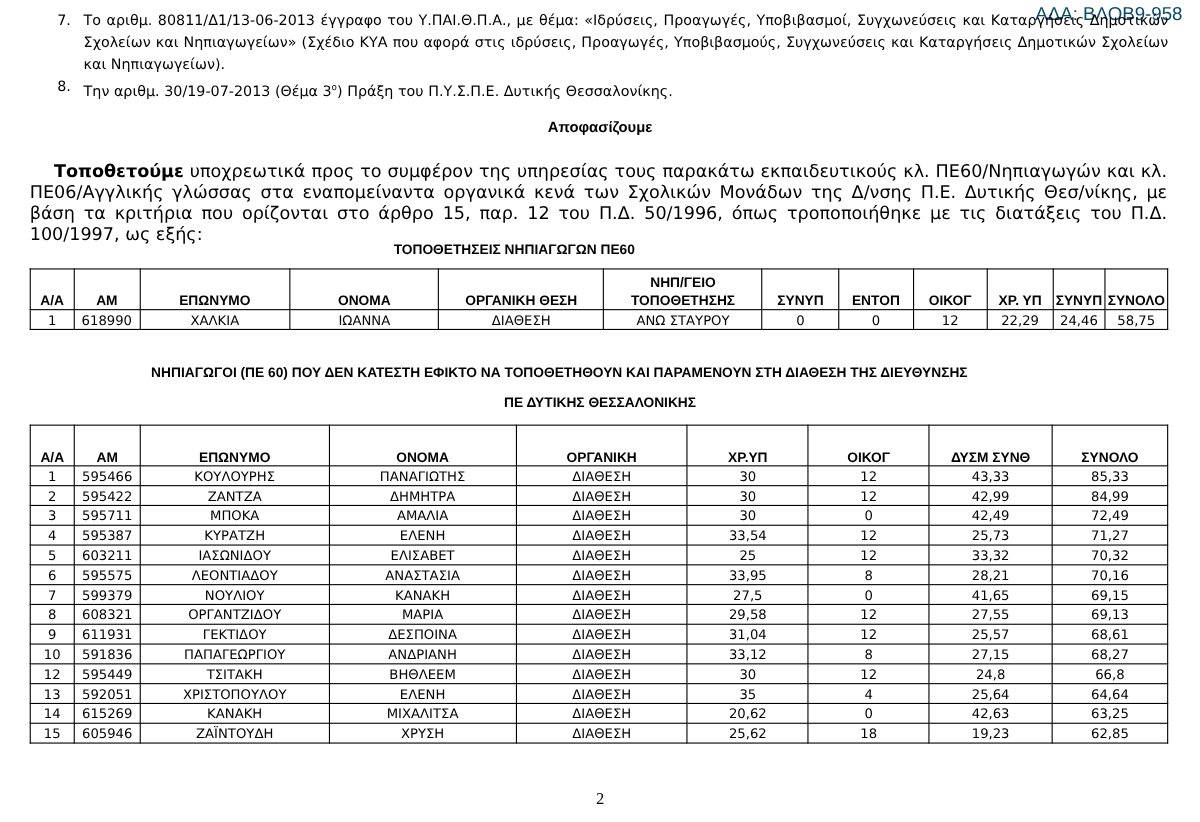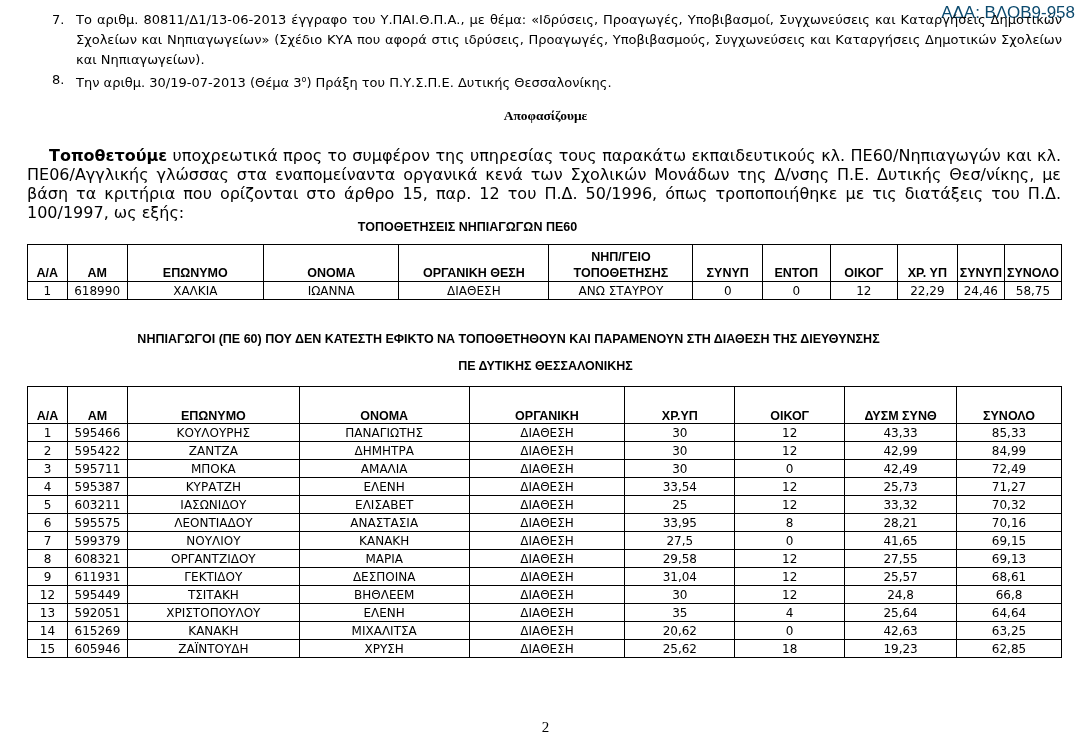--- a/index.html
+++ b/index.html
@@ -2,21 +2,21 @@
 <html><head>
 <meta charset="utf-8">
 <style>
   html, body { margin:0; padding:0; background:#ffffff; }
   body { width:1091px; height:747px; position:relative; overflow:hidden; color:#000; font-family:"DejaVu Sans", "Liberation Sans", sans-serif; }
   .ada { position:absolute; top:3px; right:16px; font-family:"Liberation Sans", sans-serif; font-size:17px; color:#0c4a6e; letter-spacing:0; }
   .list { position:absolute; left:52px; top:10px; width:1010px; font-size:13px; line-height:20px; }
   .list .item { display:flex; }
   .list .num { width:24px; flex:none; }
   .list .txt { flex:1; text-align:justify; }
-  .decide { position:absolute; left:0; width:1091px; top:108px; text-align:center; font-weight:bold; font-size:13.5px; font-family:Liberation Serif, serif; }
+  .decide { position:absolute; left:0; width:1091px; top:108px; text-align:center; font-weight:bold; font-size:13.5px; font-family:Liberation Sans, sans-serif; }
   .para { position:absolute; left:27px; top:146px; width:1034px; font-size:16px; line-height:19px; text-align:justify; text-indent:22px; }
   .para b { font-weight:bold; }
   .t1title { position:absolute; left:0; width:935px; top:220px; text-align:center; font-weight:bold; font-size:12.5px; font-family:"Liberation Sans", sans-serif; }
   table { border-collapse:collapse; position:absolute; font-size:12px; font-family:"DejaVu Sans", sans-serif; }
   td, th { border:1.3px solid #000; padding:0 2px; text-align:center; white-space:nowrap; }
   th { font-weight:bold; font-family:"Liberation Sans", sans-serif; font-size:12.5px;margin-top:48px; }
   .t1 { left:27px; top:244px; width:1035px; }
   .t1 th { height:36px; vertical-align:bottom; line-height:16px; }
   .t1 td { height:17px; }
   .t2title1 { position:absolute; left:0; width:1017px; top:332px; text-align:center; font-weight:bold; font-size:12.5px; font-family:"Liberation Sans", sans-serif; }
@@ -219,20 +219,31 @@
         <td>611931</td>
         <td>ΓΕΚΤΙΔΟΥ</td>
         <td>ΔΕΣΠΟΙΝΑ</td>
         <td>ΔΙΑΘΕΣΗ</td>
         <td>31,04</td>
         <td>12</td>
         <td>25,57</td>
         <td>68,61</td>
       </tr>
       <tr>
+        <td>10</td>
+        <td>591836</td>
+        <td>ΠΑΠΑΓΕΩΡΓΙΟΥ</td>
+        <td>ΑΝΔΡΙΑΝΗ</td>
+        <td>ΔΙΑΘΕΣΗ</td>
+        <td>33,12</td>
+        <td>8</td>
+        <td>27,15</td>
+        <td>68,27</td>
+      </tr>
+      <tr>
         <td>12</td>
         <td>595449</td>
         <td>ΤΣΙΤΑΚΗ</td>
         <td>ΒΗΘΛΕΕΜ</td>
         <td>ΔΙΑΘΕΣΗ</td>
         <td>30</td>
         <td>12</td>
         <td>24,8</td>
         <td>66,8</td>
       </tr>

